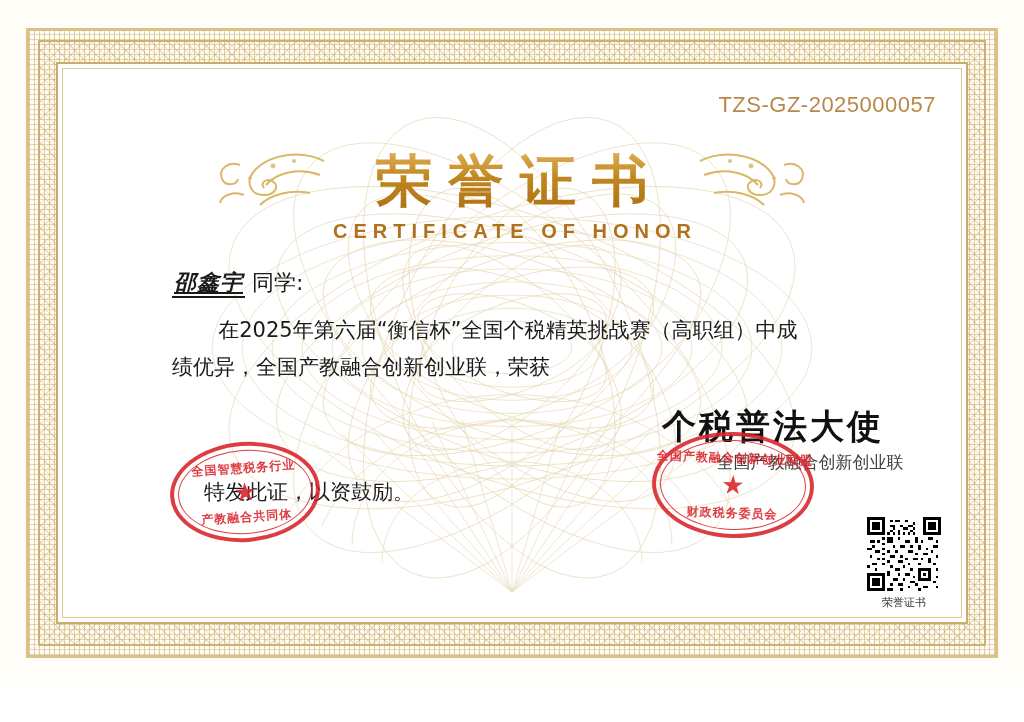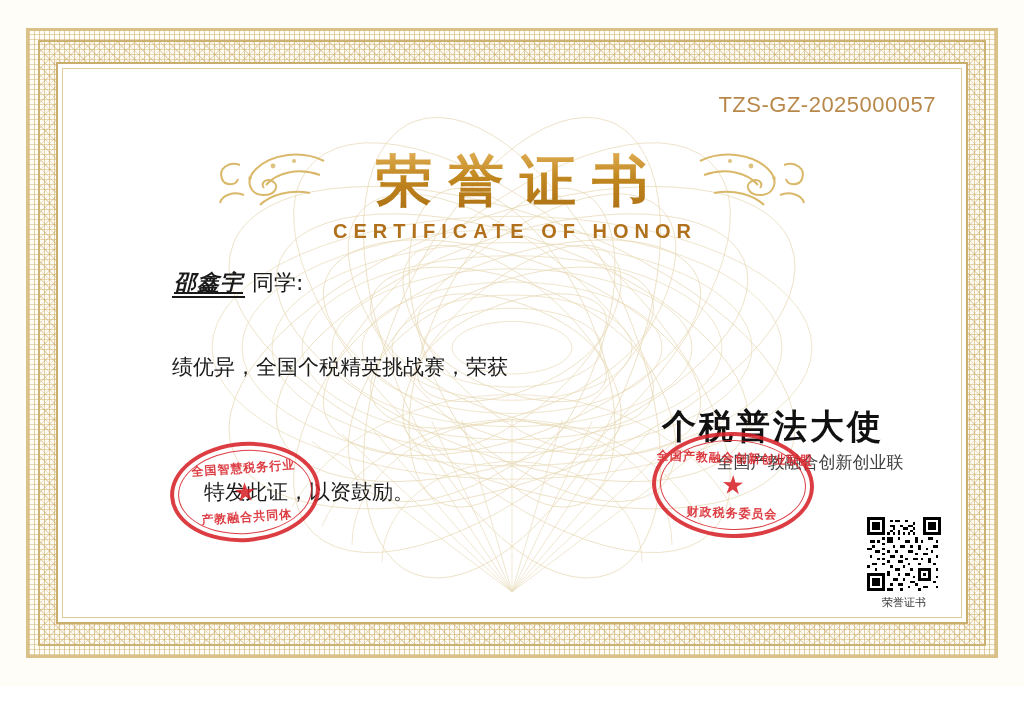--- a/index.html
+++ b/index.html
@@ -399,22 +399,22 @@
         </span>
       </div>
       <div class="title-en">CERTIFICATE OF HONOR</div>
     </div>
 
     <div class="body-text">
       <div class="line-name">
         <span class="recipient">邵鑫宇</span><span> 同学:</span>
       </div>
       <div class="line-main">
-        <span class="indent"></span><br>
-        <span>绩优异，全国个税精英挑战赛，荣获</span>
+        <span class="indent"></span><span>在2025年第六届“衡信杯”全国个税精英挑战赛（高职组）中成</span><br>
+        <span>绩优异，全国产教融合创新创业联，荣获</span>
       </div>
       <div class="award">个税普法大使</div>
       <div class="closing">特发此证，以资鼓励。</div>
     </div>
 
     <div class="signer">
       <div>全国产教融合创新创业联</div>
     </div>
 
     <div class="seal seal-left">

